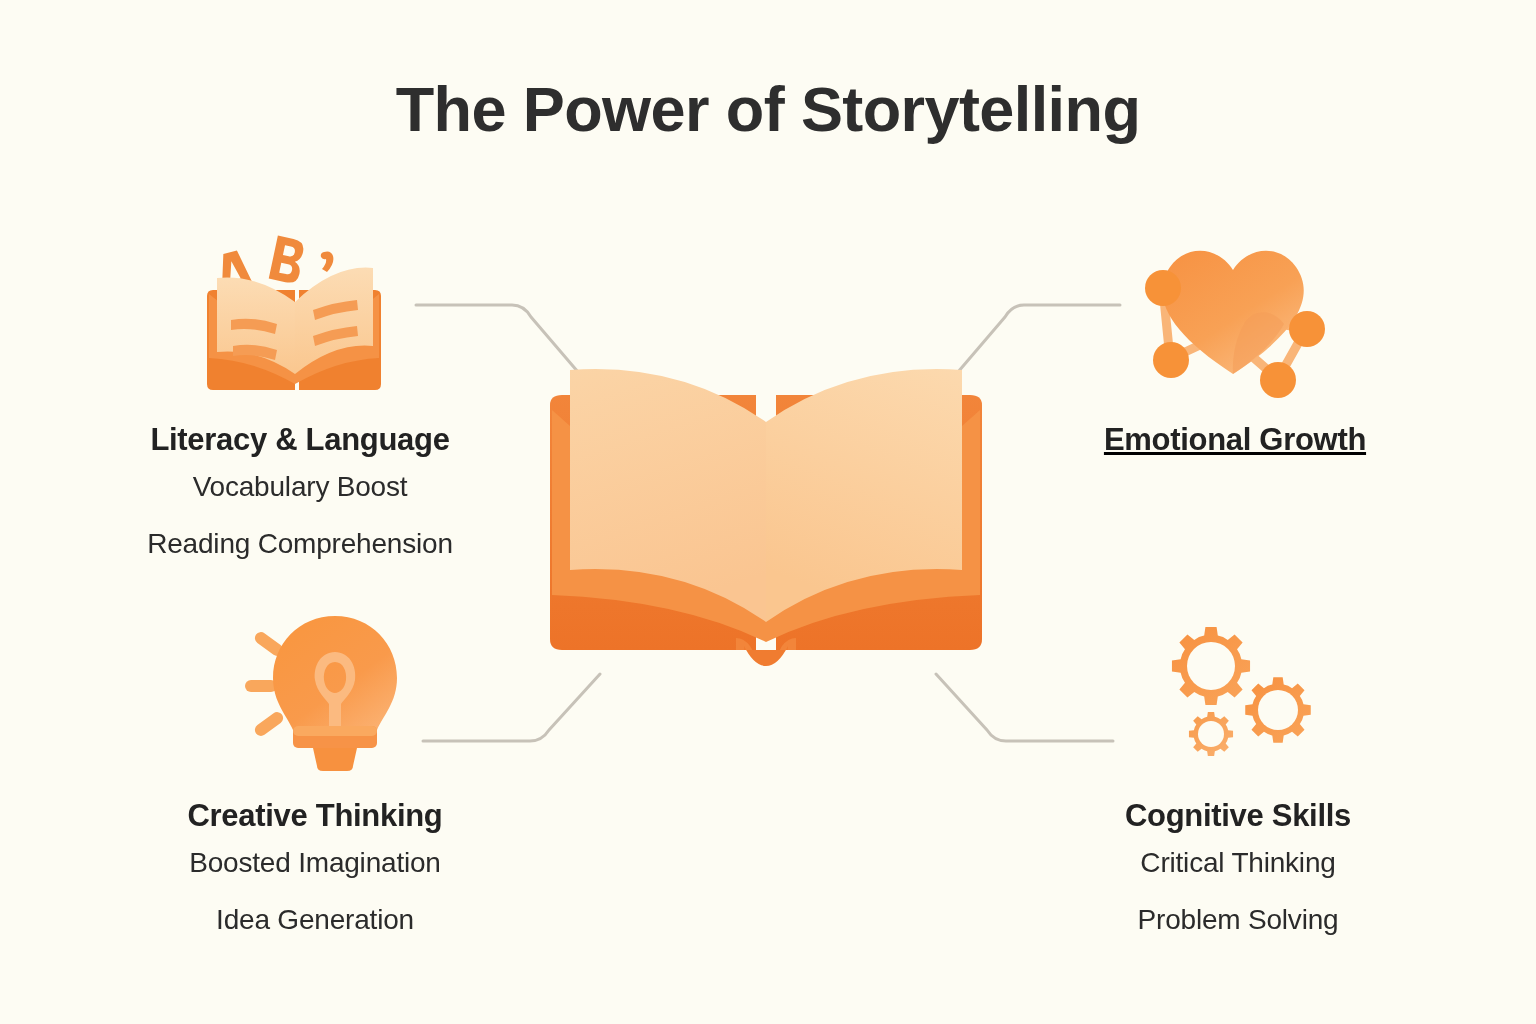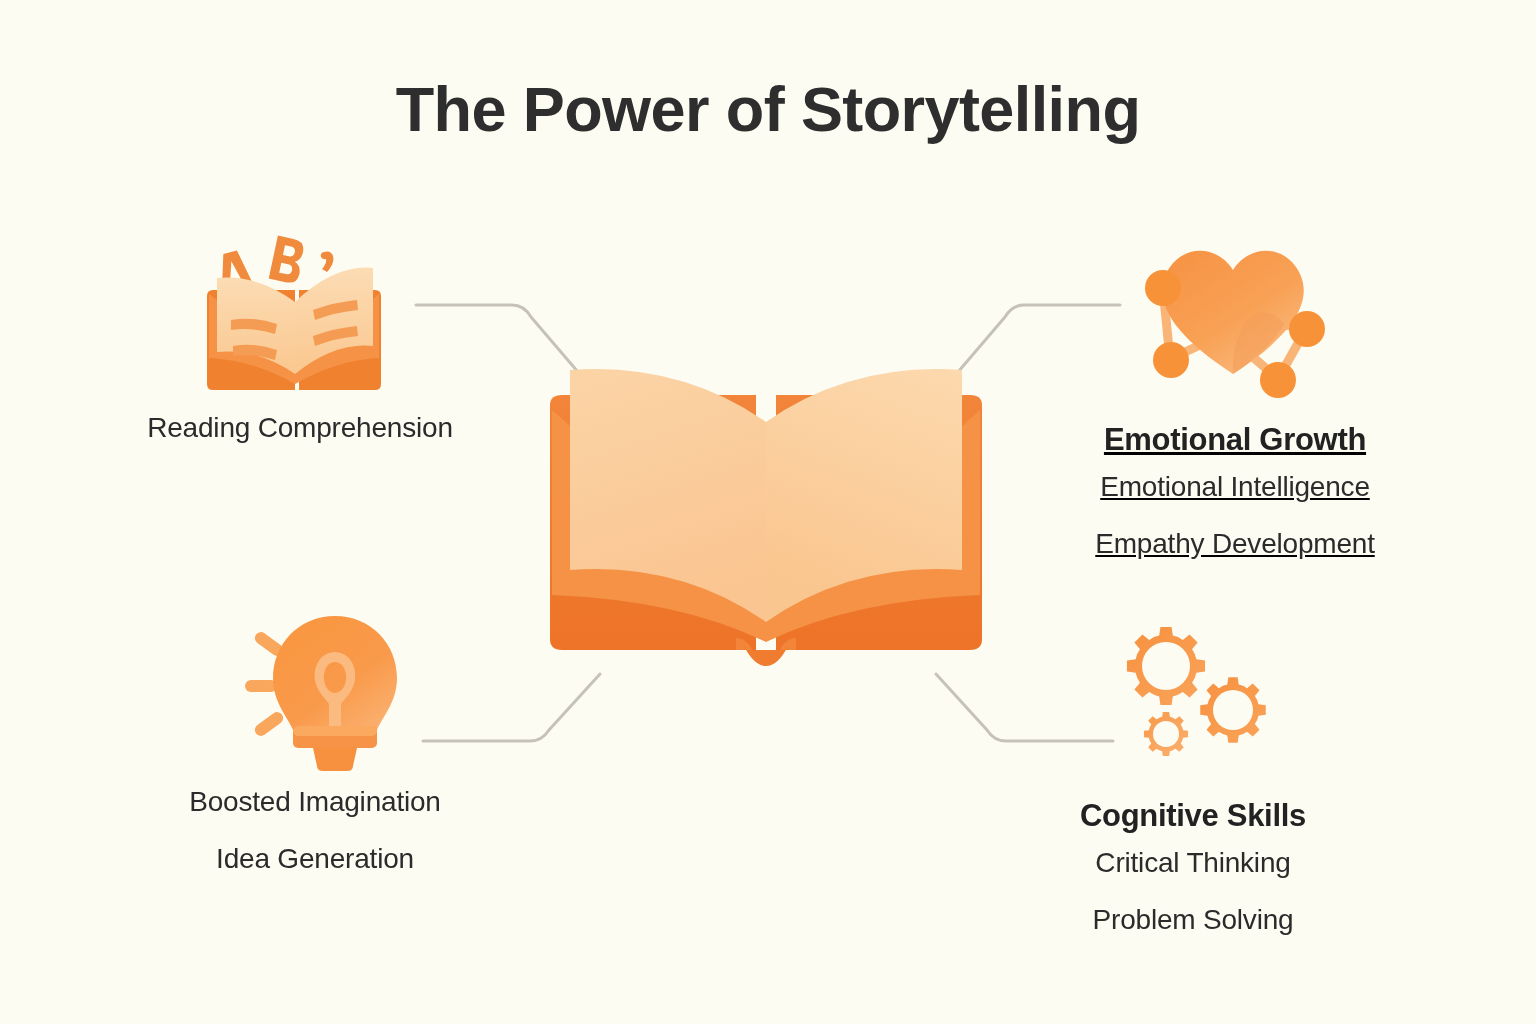--- a/index.html
+++ b/index.html
@@ -89,21 +89,21 @@
 
   .quad-sub { margin-top: 15px; }
   .quad-sub .quad-line + .quad-line { margin-top: 28px; }
 
   .text-center { text-align: center; }
 
   
   #quad-literacy  { left: 85px;   top: 224px; }
   #quad-emotional { left: 1020px; top: 224px; text-decoration: underline; }
   #quad-creative  { left: 100px;  top: 598px; }
-  #quad-cognitive { left: 978px; top: 598px; }
+  #quad-cognitive { left: 1023px; top: 598px; }
 
   #quad-literacy  .quad-heading { margin-top: 22px; }
   #quad-emotional .quad-heading { margin-top: 22px; }
   #quad-creative  .quad-heading { margin-top: 24px; }
   #quad-cognitive .quad-heading { margin-top: 24px; }
 
   svg { display: block; overflow: visible; }
 </style>
 </head>
 <body>
@@ -188,21 +188,23 @@
         <path d="M178,44 Q140,40 100,78 L100,150 Q140,118 178,122 Z" fill="url(#lbPage)"></path>
 
         <g fill="#F59C54">
           <path d="M36,96 Q58,92 82,100 L80,110 Q58,103 36,106 Z"></path>
           <path d="M38,122 Q59,118 82,126 L80,136 Q59,129 38,132 Z"></path>
           <path d="M118,86 Q140,78 162,76 L163,86 Q141,88 120,96 Z"></path>
           <path d="M118,112 Q140,104 162,102 L163,112 Q141,114 120,122 Z"></path>
         </g>
       </svg>
     </div>
+    <div class="quad-heading text-center">Literacy &amp; Language</div>
     <div class="quad-sub text-center">
+      <div class="quad-line">Vocabulary Boost</div>
       <div class="quad-line">Reading Comprehension</div>
     </div>
   </div>
 
   <div class="quad" id="quad-emotional">
     <div class="quad-icon">
       <svg width="215" height="175" viewBox="0 0 215 175">
         <defs>
           <linearGradient id="heartG" x1="0.1" y1="0" x2="0.85" y2="1">
             <stop offset="0%" stop-color="#F79344"></stop>
@@ -225,24 +227,20 @@
 
         <g fill="#F79238">
           <circle cx="35" cy="64" r="18"></circle>
           <circle cx="43" cy="136" r="18"></circle>
           <circle cx="179" cy="105" r="18"></circle>
           <circle cx="150" cy="156" r="18"></circle>
         </g>
       </svg>
     </div>
     <div class="quad-heading text-center">Emotional Growth</div>
-    <div class="quad-sub text-center">
-      <div class="quad-line">Emotional Intelligence</div>
-      <div class="quad-line">Empathy Development</div>
-    </div>
   </div>
 
   <div class="quad" id="quad-creative">
     <div class="quad-icon">
       <svg width="185" height="165" viewBox="0 0 185 165">
         <defs>
           <linearGradient id="bulbG" x1="0.1" y1="0" x2="0.9" y2="1">
             <stop offset="0%" stop-color="#F9963F"></stop>
             <stop offset="60%" stop-color="#F99A4B"></stop>
             <stop offset="100%" stop-color="#FBB273"></stop>
@@ -258,20 +256,21 @@
         <path d="M112,8 C148,8 174,36 174,70 C174,94 160,108 154,122 L70,122 C64,108 50,94 50,70 C50,36 76,8 112,8 Z" fill="url(#bulbG)"></path>
 
         <path d="M112,44 C126,44 134,58 132,72 C130,84 122,90 118,96 L118,122 L106,122 L106,96 C102,90 94,84 92,72 C90,58 98,44 112,44 Z
                  M112,54 C104,54 100,63 101,72 C102,80 107,85 112,85 C117,85 122,80 123,72 C124,63 120,54 112,54 Z" fill="#FBBA80"></path>
 
         <rect x="70" y="118" width="84" height="22" rx="5" fill="#F79347"></rect>
         <rect x="70" y="118" width="84" height="10" rx="5" fill="#FAA95F"></rect>
         <path d="M90,140 L134,140 L130,158 Q130,163 124,163 L100,163 Q94,163 94,158 Z" fill="#F7913F"></path>
       </svg>
     </div>
+    <div class="quad-heading text-center">Creative Thinking</div>
     <div class="quad-sub text-center">
       <div class="quad-line">Boosted Imagination</div>
       <div class="quad-line">Idea Generation</div>
     </div>
   </div>
 
   <div class="quad" id="quad-cognitive">
     <div class="quad-icon">
       <svg width="195" height="165" viewBox="0 0 195 165">
         <defs>

